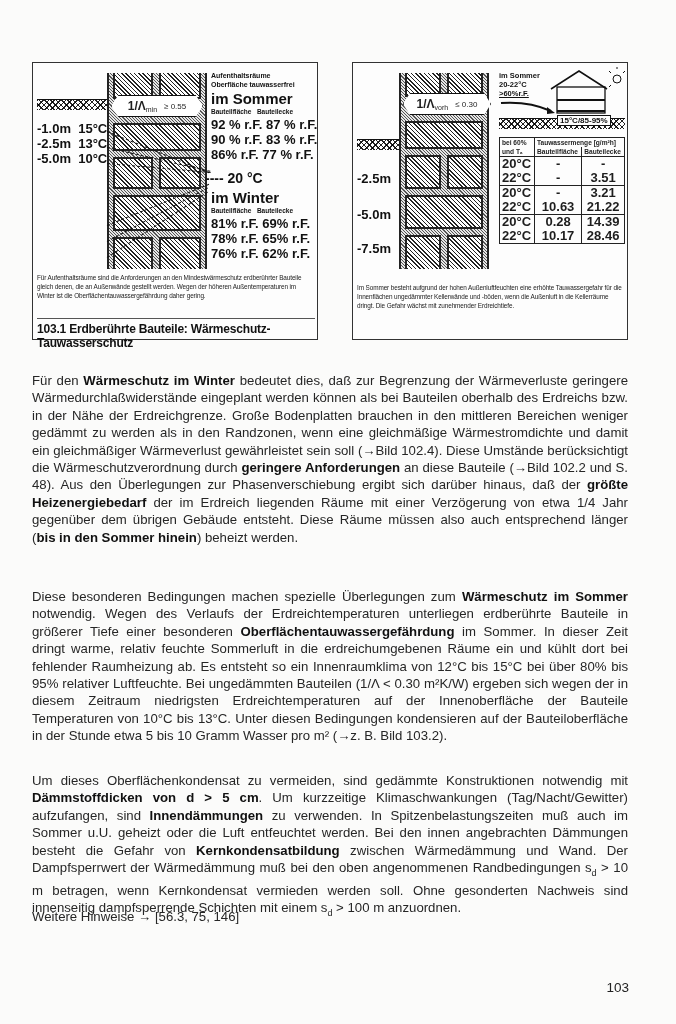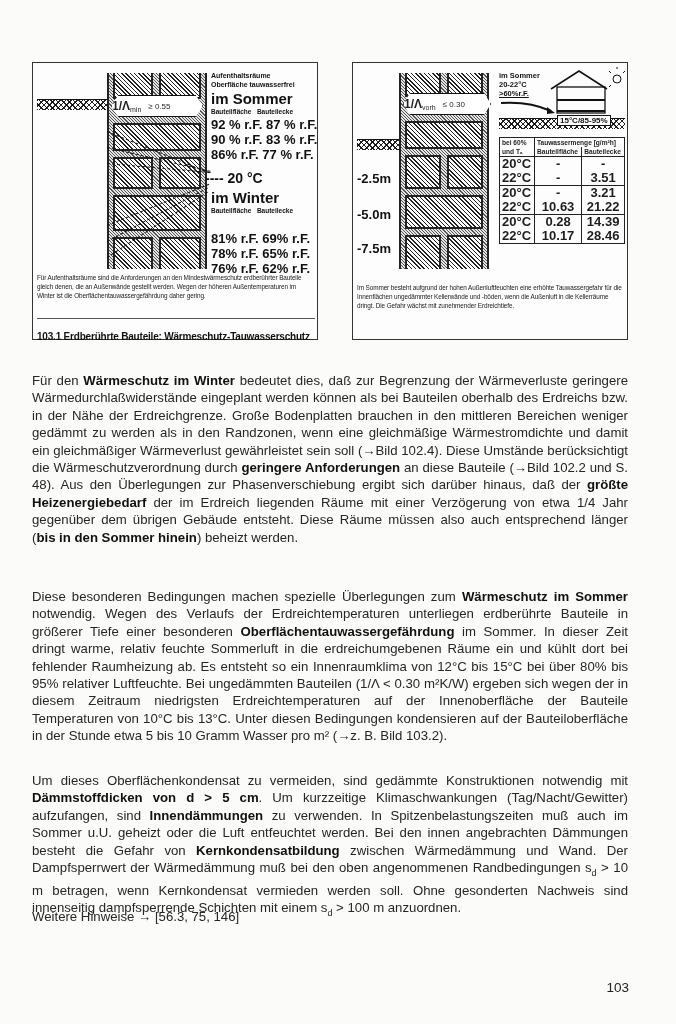--- a/index.html
+++ b/index.html
@@ -11,42 +11,42 @@
     position:absolute; top:62px; height:278px; border:1.5px solid #333; background:#fdfdfd;
     box-sizing:border-box;
   }
   #fig1 { left:32px; width:286px; }
   #fig2 { left:352px; width:276px; }
   .fig-caption-text {
     position:absolute; left:4px; right:4px; font-size:6.4px; line-height:9.2px; color:#222;
     font-family:"Liberation Sans", sans-serif; letter-spacing:-0.1px;
   }
   .fig-title {
-    position:absolute; left:4px; right:2px; font-size:10px; font-weight:bold; color:#111;
-    border-top:1px solid #555; padding-top:12px; letter-spacing:-0.2px;
+    position:absolute; left:4px; right:2px; font-size:12px; font-weight:bold; color:#111;
+    border-top:1px solid #555; padding-top:3px; letter-spacing:-0.2px;
     font-family:"Liberation Sans", sans-serif;
   }
   .cond { font-family:"Liberation Sans", sans-serif; font-weight:bold; color:#111; position:absolute; white-space:nowrap; transform-origin:left top; }
   .hatch {
     background: repeating-linear-gradient(45deg, #222 0 1px, #fff 1px 3px);
   }
   .hatch-light {
     background: repeating-linear-gradient(45deg, #555 0 0.8px, #e6e6e6 0.8px 2.2px);
   }
   .brick { position:absolute; border:2.5px solid #222; box-sizing:border-box; }
   .soil {
     position:absolute; height:10px;
     background: repeating-linear-gradient(135deg, #222 0 1px, #fff 1px 4px),
                 repeating-linear-gradient(45deg, #222 0 1px, #fff 1px 4px);
     background-blend-mode: multiply; border-top:1.5px solid #111;
   }
   .lambda-badge {
     position:absolute; background:#fff; border:1.5px solid #111; height:20px;
     clip-path: polygon(8% 0, 92% 0, 100% 50%, 92% 100%, 8% 100%, 0 50%);
-    display:flex; align-items:center; justify-content:flex-start; font-weight:bold; font-size:12px;
+    display:flex; align-items:center; justify-content:center; font-weight:bold; font-size:12px;
     font-family:"Liberation Sans", sans-serif;
   }
   .lambda-badge .sub { font-size:7px; font-weight:normal; margin-top:6px; }
   .lambda-badge .rel { font-size:8px; font-weight:normal; margin-left:7px; }
   .body-text {
     position:absolute; left:32px; width:596px; font-size:13.2px; line-height:17.4px;
     text-align:justify; color:#262626; font-family:"Liberation Sans", sans-serif;
   }
   .body-text b { color:#111; }
   .tbl { position:absolute; border-collapse:collapse; font-family:"Liberation Sans", sans-serif; }
@@ -80,41 +80,46 @@
   <div class="dash" style="left:74px; top:162px; width:110px; transform:rotate(-22deg);"></div>
   <div class="dash" style="left:74px; top:178px; width:114px; transform:rotate(-28deg);"></div>
   <div class="dash" style="left:74px; top:194px; width:120px; transform:rotate(-33deg);"></div>
 
   <div class="lambda-badge" style="left:78px; top:32px; width:90px;">
     <span>1/Λ</span>
       <span class="sub">min</span>
       <span class="rel">≥ 0.55</span>
   </div>
 
+  <div class="cond" style="left:4px; top:58px; font-size:13px; line-height:15px;">
+    <div><span>-1.0m</span>&nbsp;&nbsp;<span>15°C</span></div>
+    <div><span>-2.5m</span>&nbsp;&nbsp;<span>13°C</span></div>
+    <div><span>-5.0m</span>&nbsp;&nbsp;<span>10°C</span></div>
+  </div>
 
 
   <div class="cond" style="left:178px; top:8px; font-size:7px; line-height:9px; font-weight:bold;">
     <div>Aufenthaltsräume</div>
     <div>Oberfläche   tauwasserfrei</div>
   </div>
   <div class="cond" style="left:178px; top:27px; font-size:15px;">im Sommer</div>
   <div class="cond" style="left:178px; top:45px; font-size:6.5px;">
     <span>Bauteilfläche</span>&nbsp;&nbsp;&nbsp;<span>Bauteilecke</span>
   </div>
   <div class="cond" style="left:178px; top:54px; font-size:13px; line-height:15px;">
     <div><span>92 % r.F.</span>&nbsp;<span>87 % r.F.</span></div>
     <div><span>90 % r.F.</span>&nbsp;<span>83 % r.F.</span></div>
     <div><span>86% r.F.</span>&nbsp;<span>77 % r.F.</span></div>
   </div>
   <div class="cond" style="left:172px; top:107px; font-size:14px;">---- 20 °C</div>
   <div class="cond" style="left:178px; top:126px; font-size:15px;">im Winter</div>
   <div class="cond" style="left:178px; top:144px; font-size:6.5px;">
     <span>Bauteilfläche</span>&nbsp;&nbsp;&nbsp;<span>Bauteilecke</span>
   </div>
-  <div class="cond" style="left:178px; top:168px; font-size:13px; line-height:15px;">
+  <div class="cond" style="left:178px; top:153px; font-size:13px; line-height:15px;">
     <div><span>81% r.F.</span>&nbsp;<span>69% r.F.</span></div>
     <div><span>78% r.F.</span>&nbsp;<span>65% r.F.</span></div>
     <div><span>76% r.F.</span>&nbsp;<span>62% r.F.</span></div>
   </div>
 
   <div class="fig-caption-text" style="top:210px;">Für Aufenthaltsräume sind die Anforderungen an den Mindestwärmeschutz erdberührter Bauteile gleich denen, die an Außenwände gestellt werden. Wegen der höheren Außentemperaturen im Winter ist die Oberflächentauwassergefährdung daher gering.</div>
   <div class="fig-title" style="top:255px;">103.1 Erdberührte Bauteile: Wärmeschutz-Tauwasserschutz</div>
 </div>
 
 <div class="fig" id="fig2">

